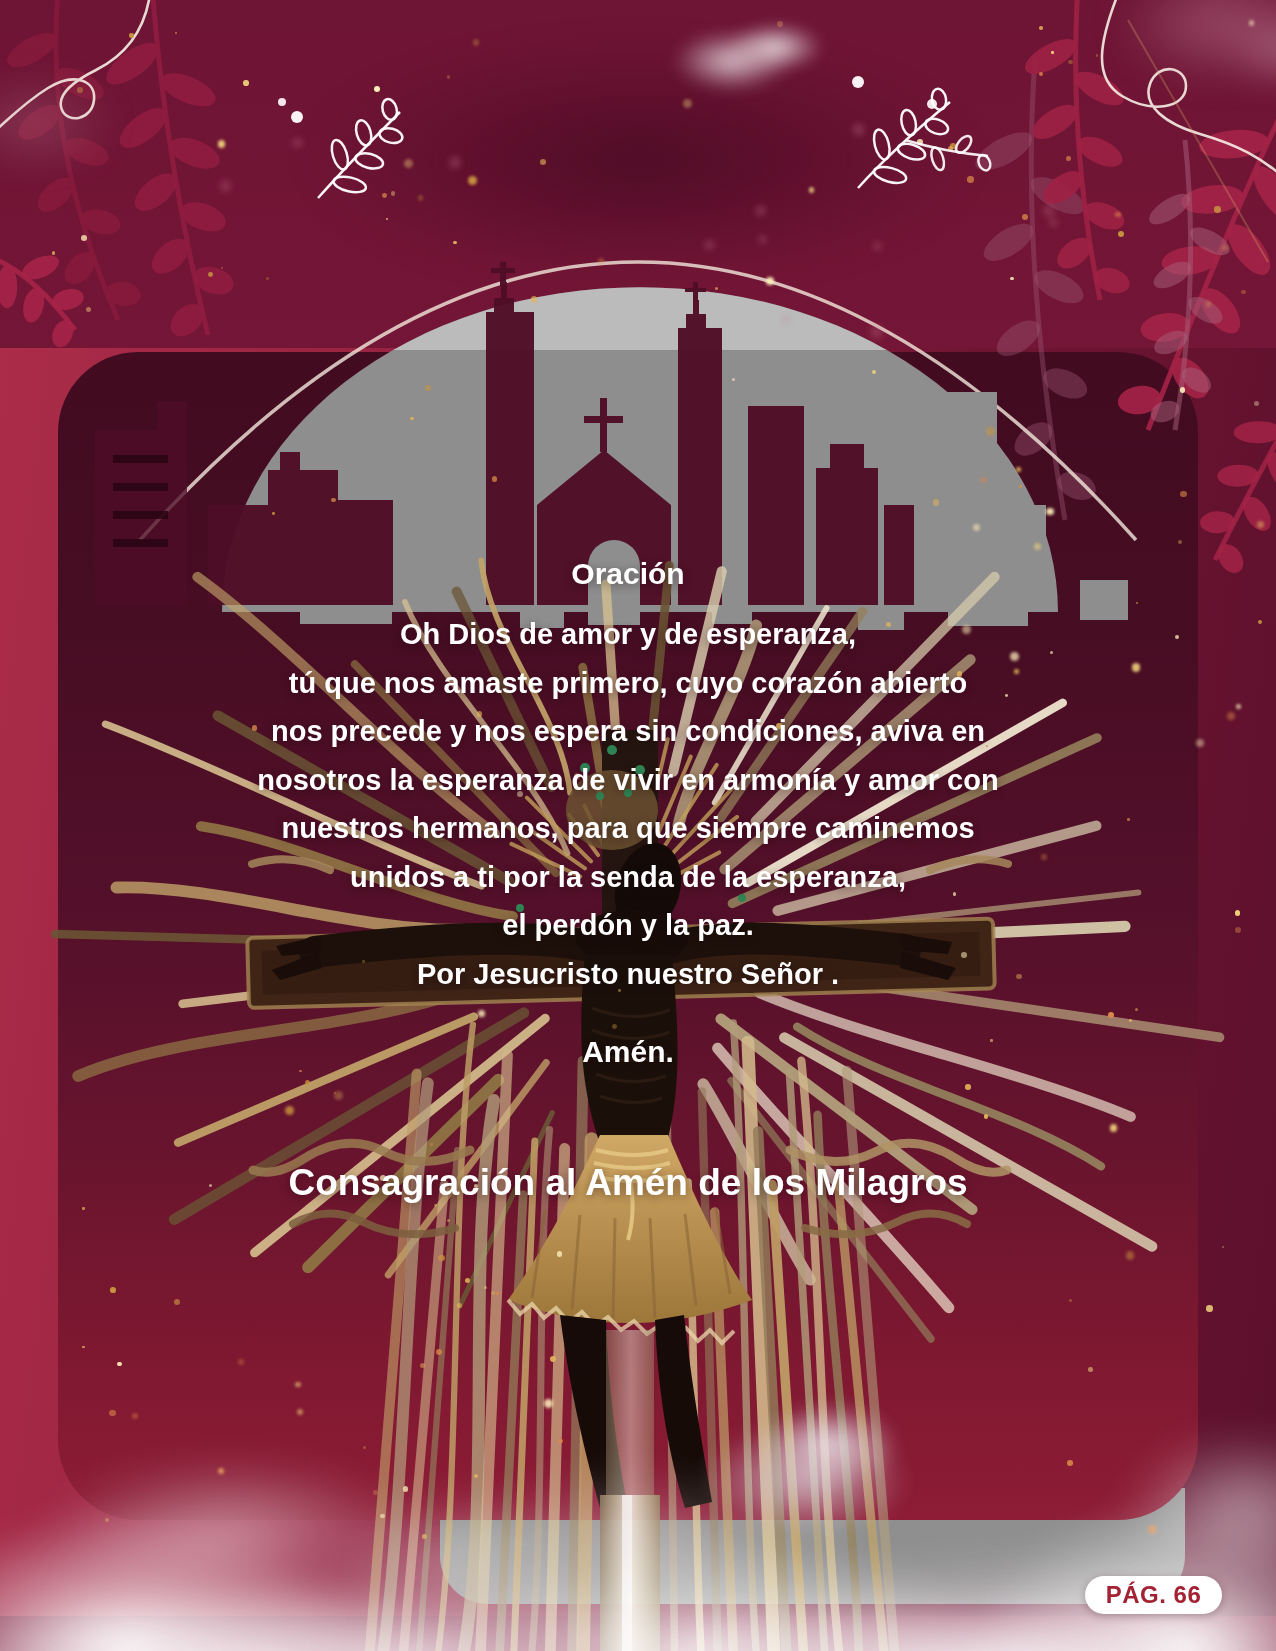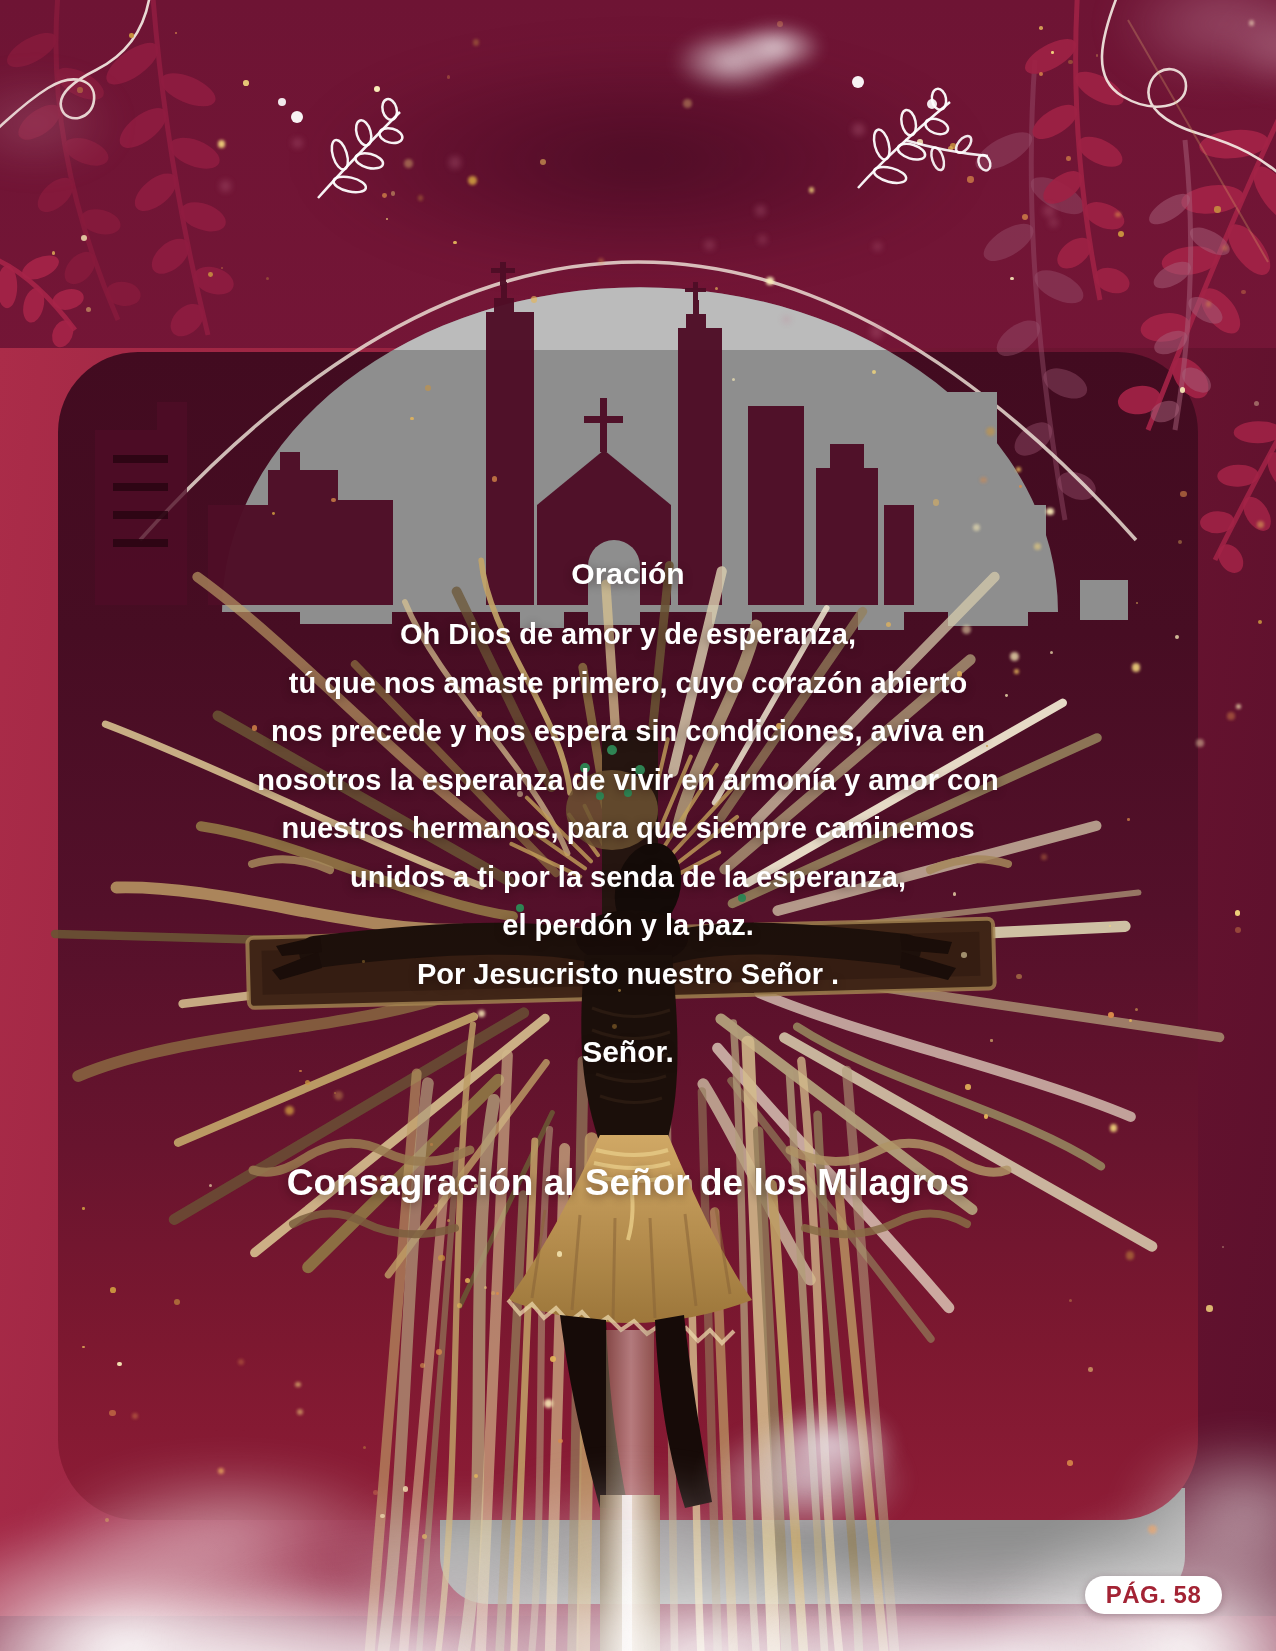--- a/index.html
+++ b/index.html
@@ -521,22 +521,22 @@
 
   <div class="abs txt oracion z10">Oración</div>
   <div class="abs txt prayer-body z10">Oh Dios de amor y de esperanza,
 tú que nos amaste primero, cuyo corazón abierto
 nos precede y nos espera sin condiciones, aviva en
 nosotros la esperanza de vivir en armonía y amor con
 nuestros hermanos, para que siempre caminemos
 unidos a ti por la senda de la esperanza,
 el perdón y la paz.
 Por Jesucristo nuestro Señor .</div>
-  <div class="abs txt amen z10">Señor.</div>
-  <div class="abs txt consagracion z10">Consagración al Señor de los Milagros</div>
+  <div class="abs txt amen z10">Amén.</div>
+  <div class="abs txt consagracion z10">Consagración al Amén de los Milagros</div>
 
   <div class="abs z11" id="bottomClouds" style="inset:0">
       <div class="cloud" style="left: 700px; top: 1420px; width: 210px; height: 120px; background: radial-gradient(rgb(216, 204, 212) 0%, rgba(255, 255, 255, 0) 70%); opacity: 0.85; filter: blur(10px);"></div>
       <div class="cloud" style="left: 760px; top: 1400px; width: 140px; height: 90px; background: radial-gradient(rgb(233, 224, 231) 0%, rgba(255, 255, 255, 0) 70%); opacity: 0.9; filter: blur(8px);"></div>
       <div class="cloud" style="left: 40px; top: 1462px; width: 380px; height: 140px; background: radial-gradient(rgb(255, 255, 255) 0%, rgba(255, 255, 255, 0) 70%); opacity: 0.5; filter: blur(22px);"></div>
       <div class="cloud" style="left: 470px; top: 1478px; width: 320px; height: 120px; background: radial-gradient(rgb(233, 220, 227) 0%, rgba(255, 255, 255, 0) 70%); opacity: 0.45; filter: blur(24px);"></div>
       <div class="cloud" style="left: 1120px; top: 1432px; width: 250px; height: 160px; background: radial-gradient(rgb(255, 255, 255) 0%, rgba(255, 255, 255, 0) 70%); opacity: 0.55; filter: blur(20px);"></div>
       <div class="cloud" style="left: 330px; top: 1492px; width: 260px; height: 130px; background: radial-gradient(rgb(255, 255, 255) 0%, rgba(255, 255, 255, 0) 70%); opacity: 0.4; filter: blur(20px);"></div>
       <div class="cloud" style="left: -110px; top: 1510px; width: 470px; height: 280px; background: radial-gradient(rgb(255, 255, 255) 0%, rgba(255, 255, 255, 0) 70%); opacity: 0.97; filter: blur(16px);"></div>
       <div class="cloud" style="left: 140px; top: 1545px; width: 540px; height: 260px; background: radial-gradient(rgb(240, 228, 234) 0%, rgba(255, 255, 255, 0) 70%); opacity: 0.93; filter: blur(18px);"></div>
@@ -571,15 +571,15 @@
         <ellipse cx="937.6724605097037" cy="158.77253791471685" rx="11.700000000000001" ry="5.5" fill="none" stroke="#ffffff" stroke-width="2.5" opacity="0.9" transform="rotate(72.67756141725056 937.6724605097037 158.77253791471685)"></ellipse>
         <ellipse cx="963.6678820473707" cy="144.42237398669195" rx="9.88" ry="5.5" fill="none" stroke="#ffffff" stroke-width="2.5" opacity="0.9" transform="rotate(-50.84015504195995 963.6678820473707 144.42237398669195)"></ellipse>
         <ellipse cx="984.3719867530026" cy="162.69207094244888" rx="8.060000000000002" ry="5.5" fill="none" stroke="#ffffff" stroke-width="2.5" opacity="0.9" transform="rotate(66.35365215820588 984.3719867530026 162.69207094244888)"></ellipse>
         <circle cx="858" cy="82" r="6" fill="#fff" opacity="0.95"></circle>
         <circle cx="932" cy="104" r="5" fill="#fff" opacity="0.9"></circle>
       </g>
   </svg>
 
 
   <div class="abs pag-pill z13">
-    <span>PÁG. 58</span>
+    <span>PÁG. 66</span>
   </div>
 </div>
 
 </body></html>

